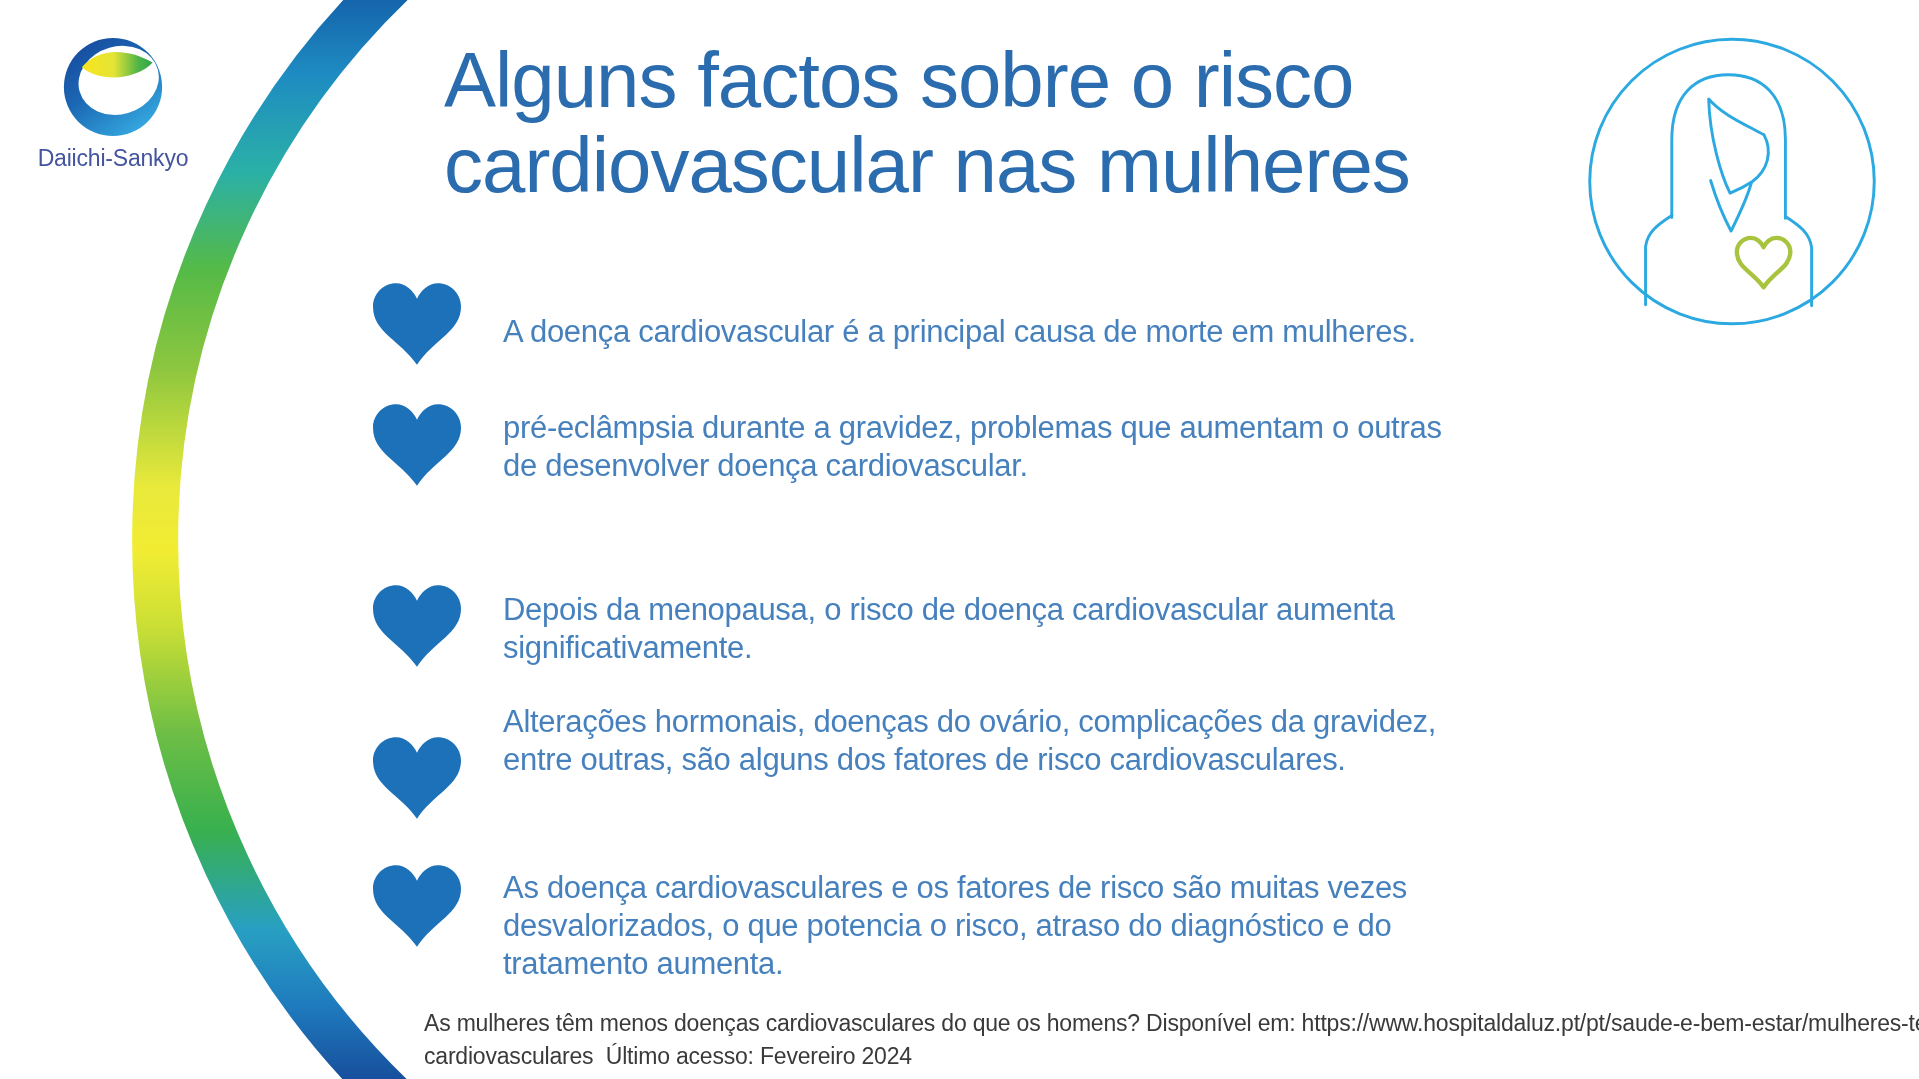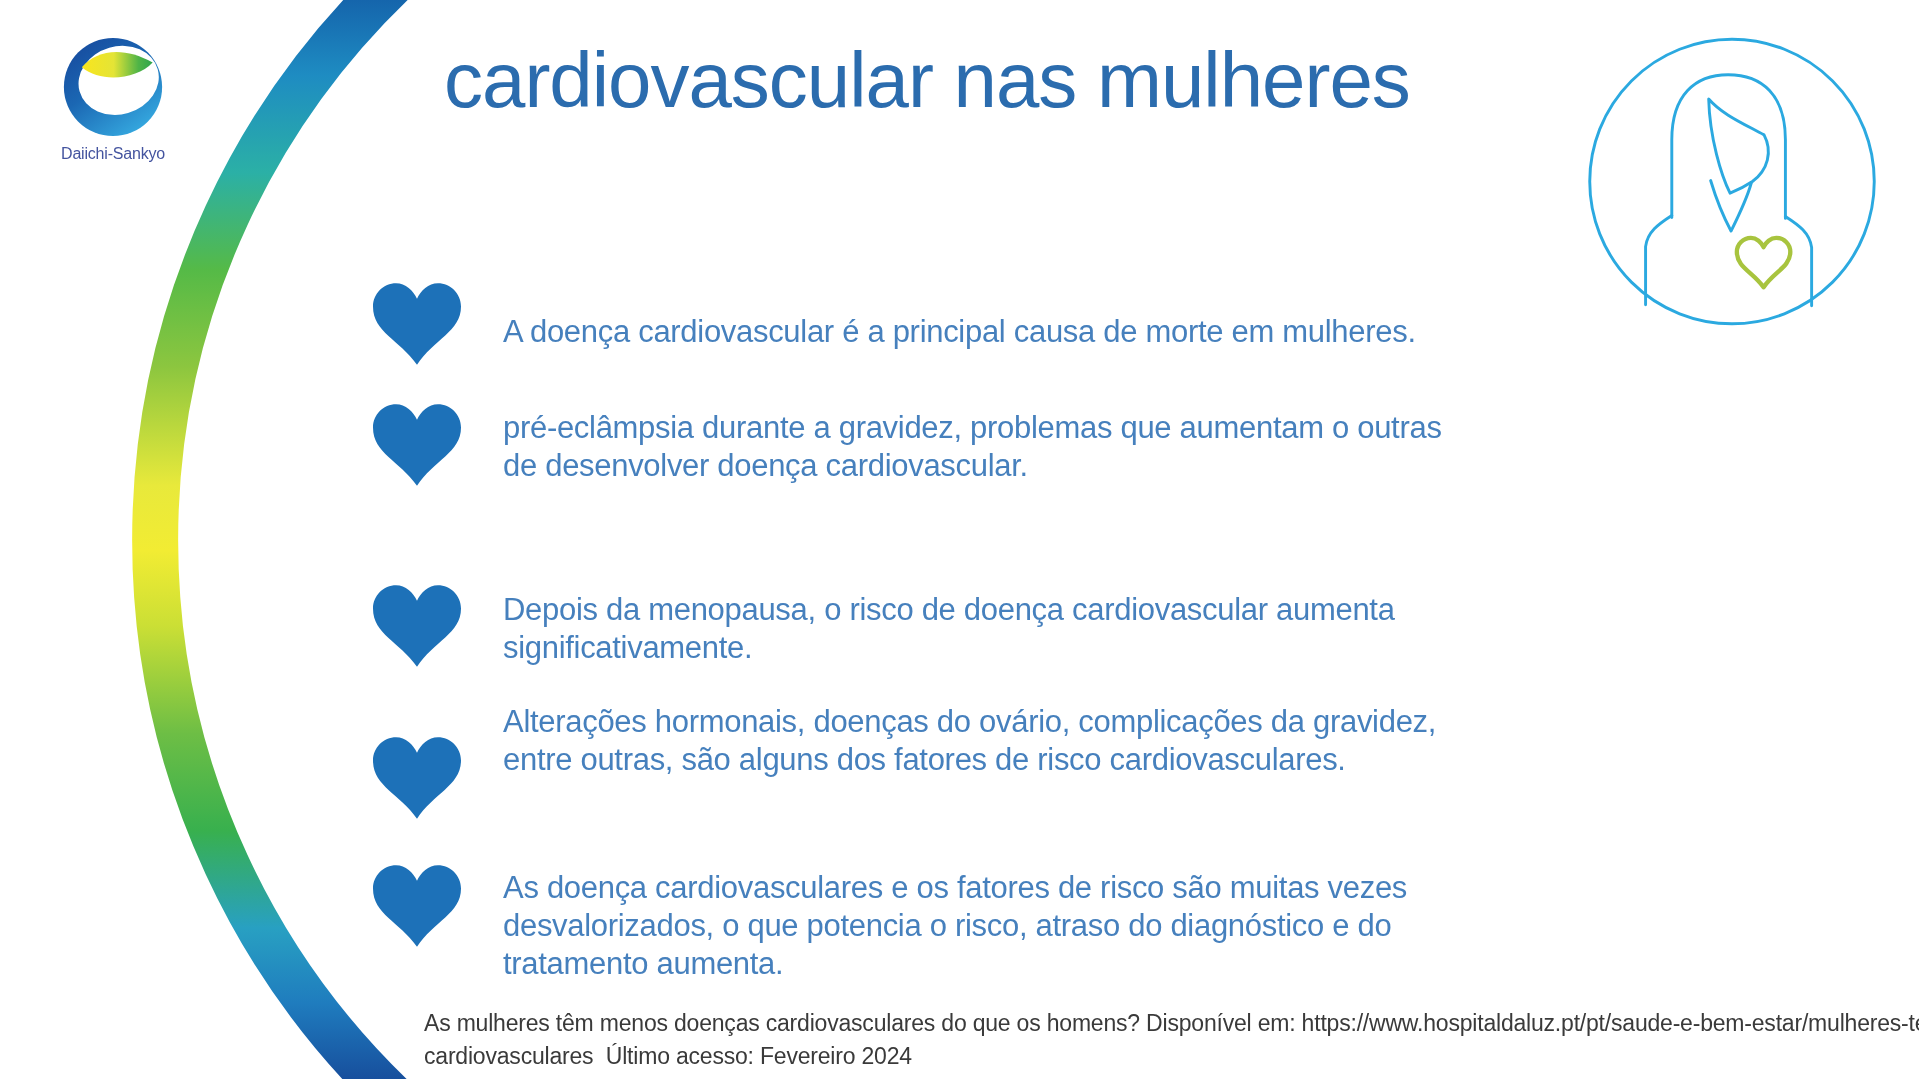--- a/index.html
+++ b/index.html
@@ -4,21 +4,21 @@
 <style>
   html,body{margin:0;padding:0;background:#e8e8e8;}
   .slide{
     position:relative;width:1919px;height:1079px;background:#ffffff;
     overflow:hidden;font-family:"Liberation Sans",sans-serif;
   }
   .arc{position:absolute;left:0;top:0;width:1919px;height:1079px;pointer-events:none;}
   .logo{position:absolute;left:31px;top:36px;width:164px;text-align:center;}
   .logo-mark{display:block;margin:0 auto;}
   .logo-wordmark{
-    margin-top:7px;font-size:16px;font-weight:500;color:#44549F;
+    margin-top:7px;font-size:23px;font-weight:500;color:#44549F;
     letter-spacing:-0.2px;white-space:nowrap;
   }
   .title{
     position:absolute;left:444px;top:38px;margin:0;
     font-size:78px;line-height:85px;font-weight:300;color:#2B6CAE;
     letter-spacing:-1px;
   }
   .title-line{display:block;white-space:nowrap;}
   .woman-icon{position:absolute;left:1586px;top:31px;}
   .bullet-heart{position:absolute;left:373px;}
@@ -87,20 +87,21 @@
       <circle cx="54" cy="54" r="52" fill="url(#sphereGrad)"></circle>
       <g clip-path="url(#logoClip)">
         <ellipse cx="60" cy="47" rx="43" ry="36" transform="rotate(-16 60 47)" fill="#ffffff"></ellipse>
         <path d="M 21,33 C 37,14 66,11 96,28 C 79,46 41,50 21,33 Z" fill="url(#leafGrad)"></path>
       </g>
     </svg>
     <div class="logo-wordmark">Daiichi-Sankyo</div>
   </div>
 
   <h1 class="title">
+    <span class="title-line">Alguns factos sobre o risco</span>
     <span class="title-line">cardiovascular nas mulheres</span>
   </h1>
 
   <svg class="woman-icon" viewBox="0 0 300 311" width="292" height="302">
     <circle cx="150" cy="155" r="146.5" fill="none" stroke="#2BA9E0" stroke-width="3"></circle>
     <g fill="none" stroke="#2BA9E0" stroke-width="3" stroke-linecap="round" stroke-linejoin="round">
       <path d="M 88,192 L 88,112 C 88,66 112,45 146,45 C 181,45 205,66 205,112 L 205,193"></path>
       <path d="M 126,70 C 140,86 161,95 183,107 C 192,124 187,143 171,155 C 162,161 153,165 148,167 C 139,149 127,110 126,70 Z"></path>
       <path d="M 128,154 C 134,174 141,191 149,206 C 157,190 165,174 170,156"></path>
       <path d="M 88,190 C 74,199 63,207 61,222 L 61,282"></path>

